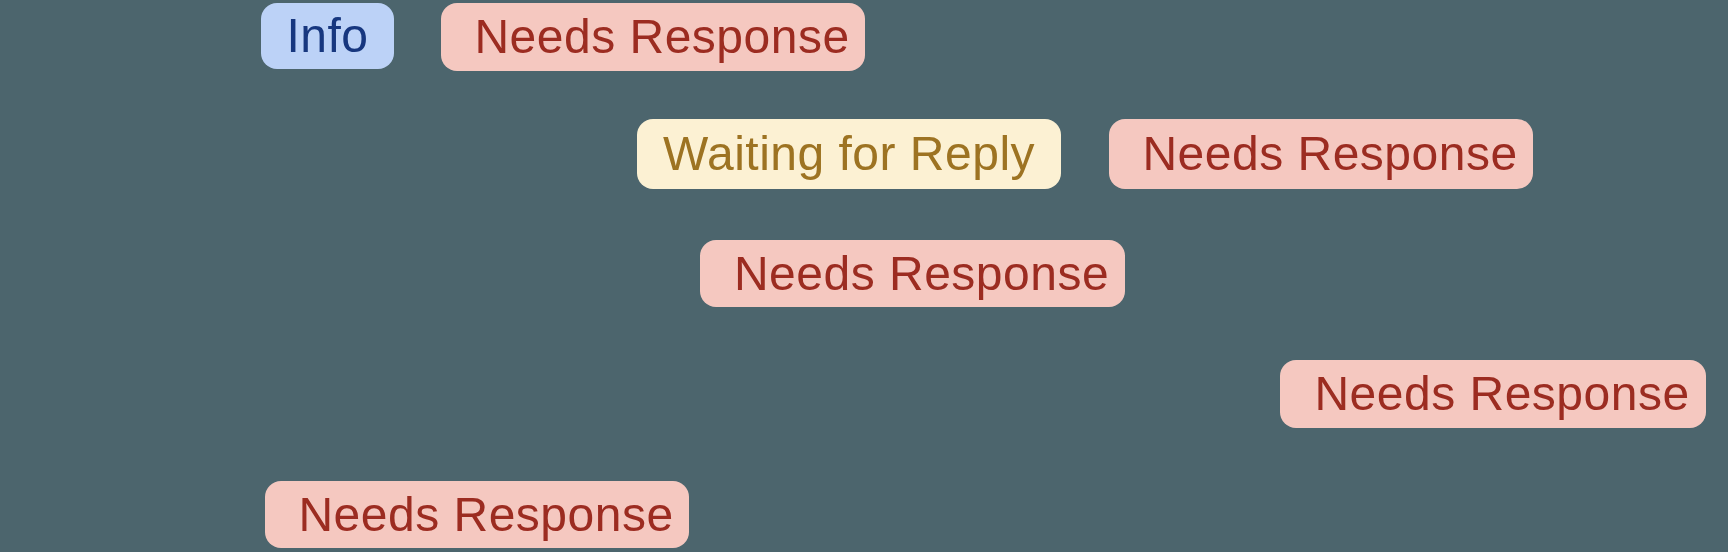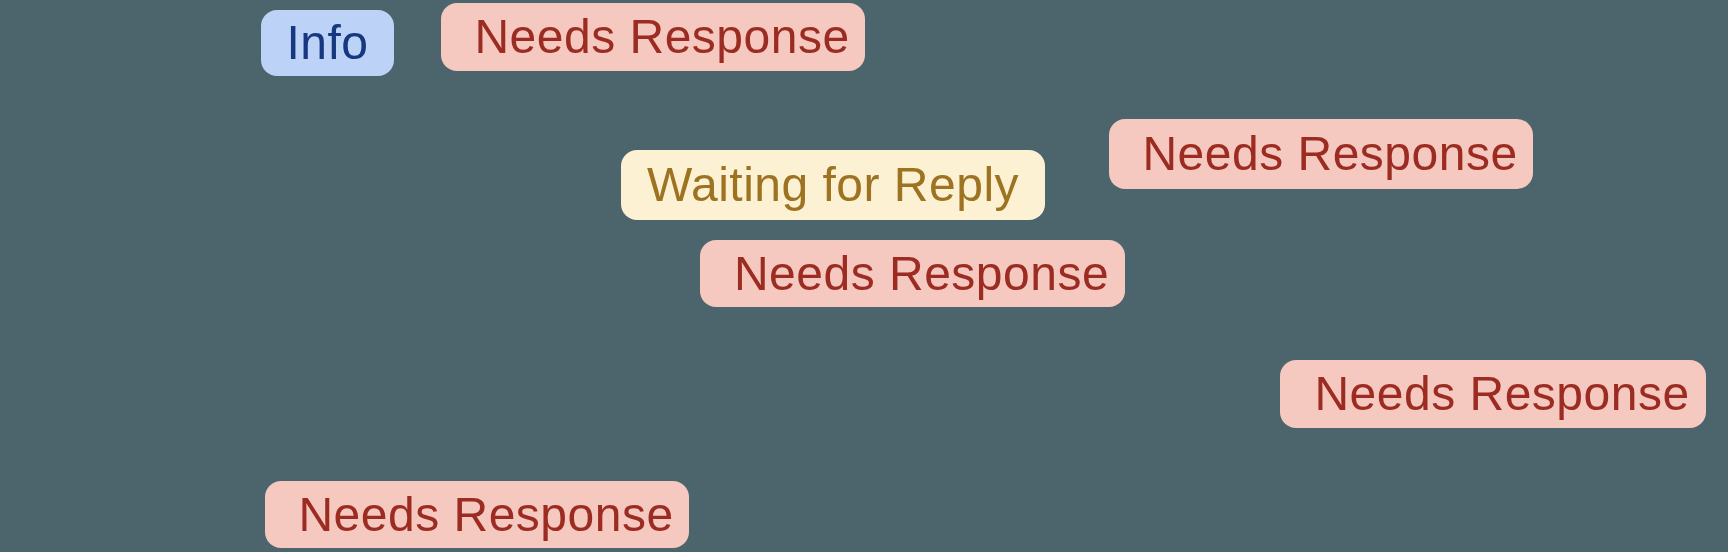--- a/index.html
+++ b/index.html
@@ -35,23 +35,23 @@
   .type-needs-response {
     background: var(--needs-response-bg, #f5c8c0);
     color: var(--needs-response-fg, #9c2c21);
     padding-left: 18px;
   }
   .type-waiting {
     background: var(--waiting-bg, #fcf1d3);
     color: var(--waiting-fg, #9d7322);
   }
   
-  .badge-1 { left: 261px;  top: 10px;   width: 133px; height: 66px; }
+  .badge-1 { left: 261px;  top: 3px;   width: 133px; height: 66px; }
   .badge-2 { left: 441px;  top: 3px;   width: 424px; height: 68px; }
-  .badge-3 { left: 621px;  top: 119px; width: 424px; height: 70px; margin-top: 31px; }
+  .badge-3 { left: 637px;  top: 119px; width: 424px; height: 70px; }
   .badge-4 { left: 1109px; top: 119px; width: 424px; height: 70px; }
   .badge-5 { left: 700px;  top: 240px; width: 425px; height: 67px; }
   .badge-6 { left: 1280px; top: 360px; width: 426px; height: 68px; }
   .badge-7 { left: 265px;  top: 481px; width: 424px; height: 67px; }
 </style>
 </head>
 <body>
 
 <div id="screen">
   <span class="badge badge-1 type-info">Info</span>

